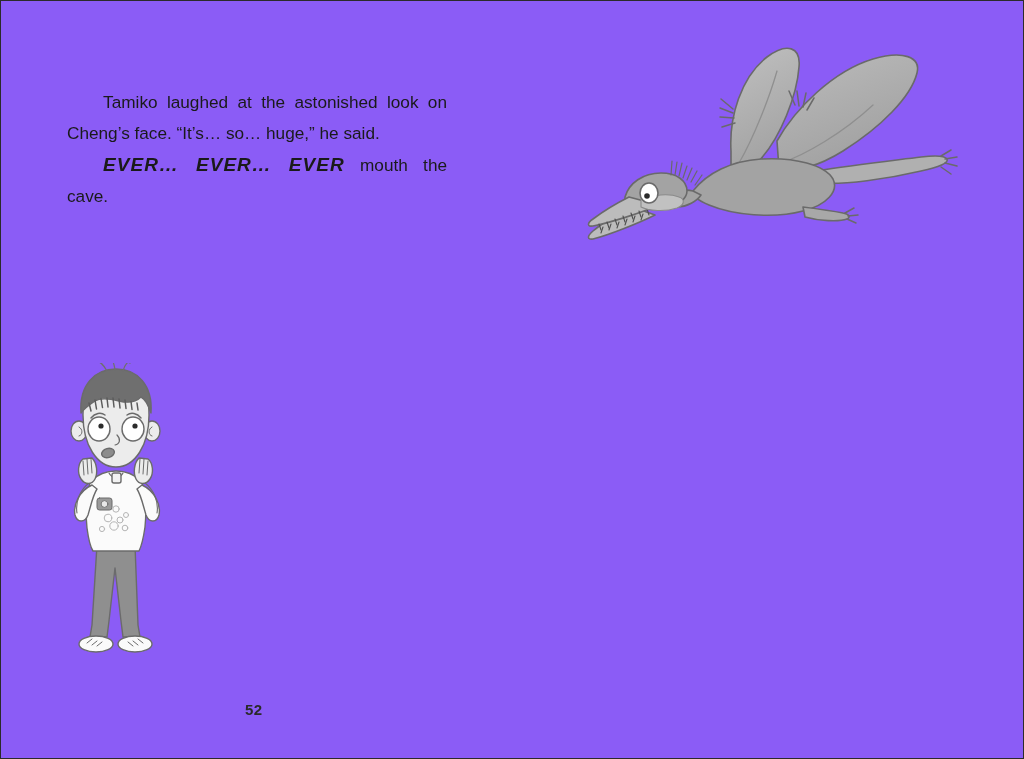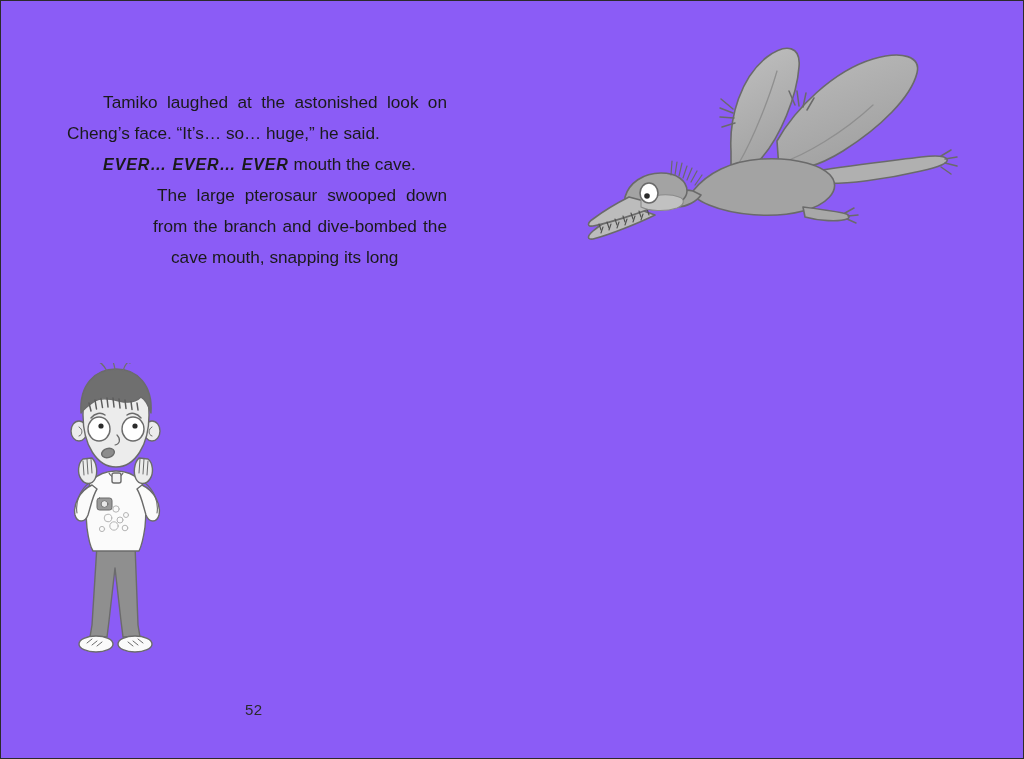--- a/index.html
+++ b/index.html
@@ -50,21 +50,21 @@
     margin: 0;
     text-indent: 2.1em;
     text-align: justify;
   }
 
   
   .shout {
     font-weight: bold;
     font-style: italic;
     letter-spacing: 0.055em;
-    font-size: 16px;
+    font-size: 19px;
   }
 
   
   #boy-wrap {
     position: absolute;
     left: 58px;
     top: 362px;
     width: 122px;
     height: 300px;
     z-index: 3;
@@ -81,21 +81,21 @@
   }
 
   .folio {
     position: absolute;
     bottom: 42px;
     font-family: "Liberation Sans", sans-serif;
     font-size: 15px;
     color: #2a2a2a;
     letter-spacing: 0.02em;
   }
-  #folio-left  { left: 244px; }
+  #folio-left  { left: 244px; font-weight: bold; }
 
   
   .stair {
     float: left;
     clear: left;
     width: 0;
     height: 31.1px;
   }
   .s1 { width: 54px;  }
   .s2 { width: 86px;  }
@@ -131,21 +131,20 @@
         <span class="stair s4"></span>
         <span class="stair s5"></span>
         <span class="stair s6"></span>
         <span class="stair s7"></span>
         <span class="stair s8"></span>
         <span class="stair s9"></span>
         <span class="stair s10"></span>
 
 
 
-        <p class="para">The large pterosaur swooped down from the branch and dive-bombed the cave mouth, snapping its long</p>
       </div>
     </div>
 
     <div id="boy-wrap">
       <svg viewBox="0 0 122 300" width="122" height="300" xmlns="http://www.w3.org/2000/svg">
         <g stroke="#6b6b6b" stroke-width="1.4" stroke-linecap="round" stroke-linejoin="round">
 
           <path d="M38 182 L33 262 L31 274 L48 274 L50 258 L56 205 L62 258 L64 274 L81 274 L79 262 L76 182 Z" fill="#8f8f8f"></path>
 
           <ellipse cx="37" cy="281" rx="17" ry="8" fill="#fafafa"></ellipse>

